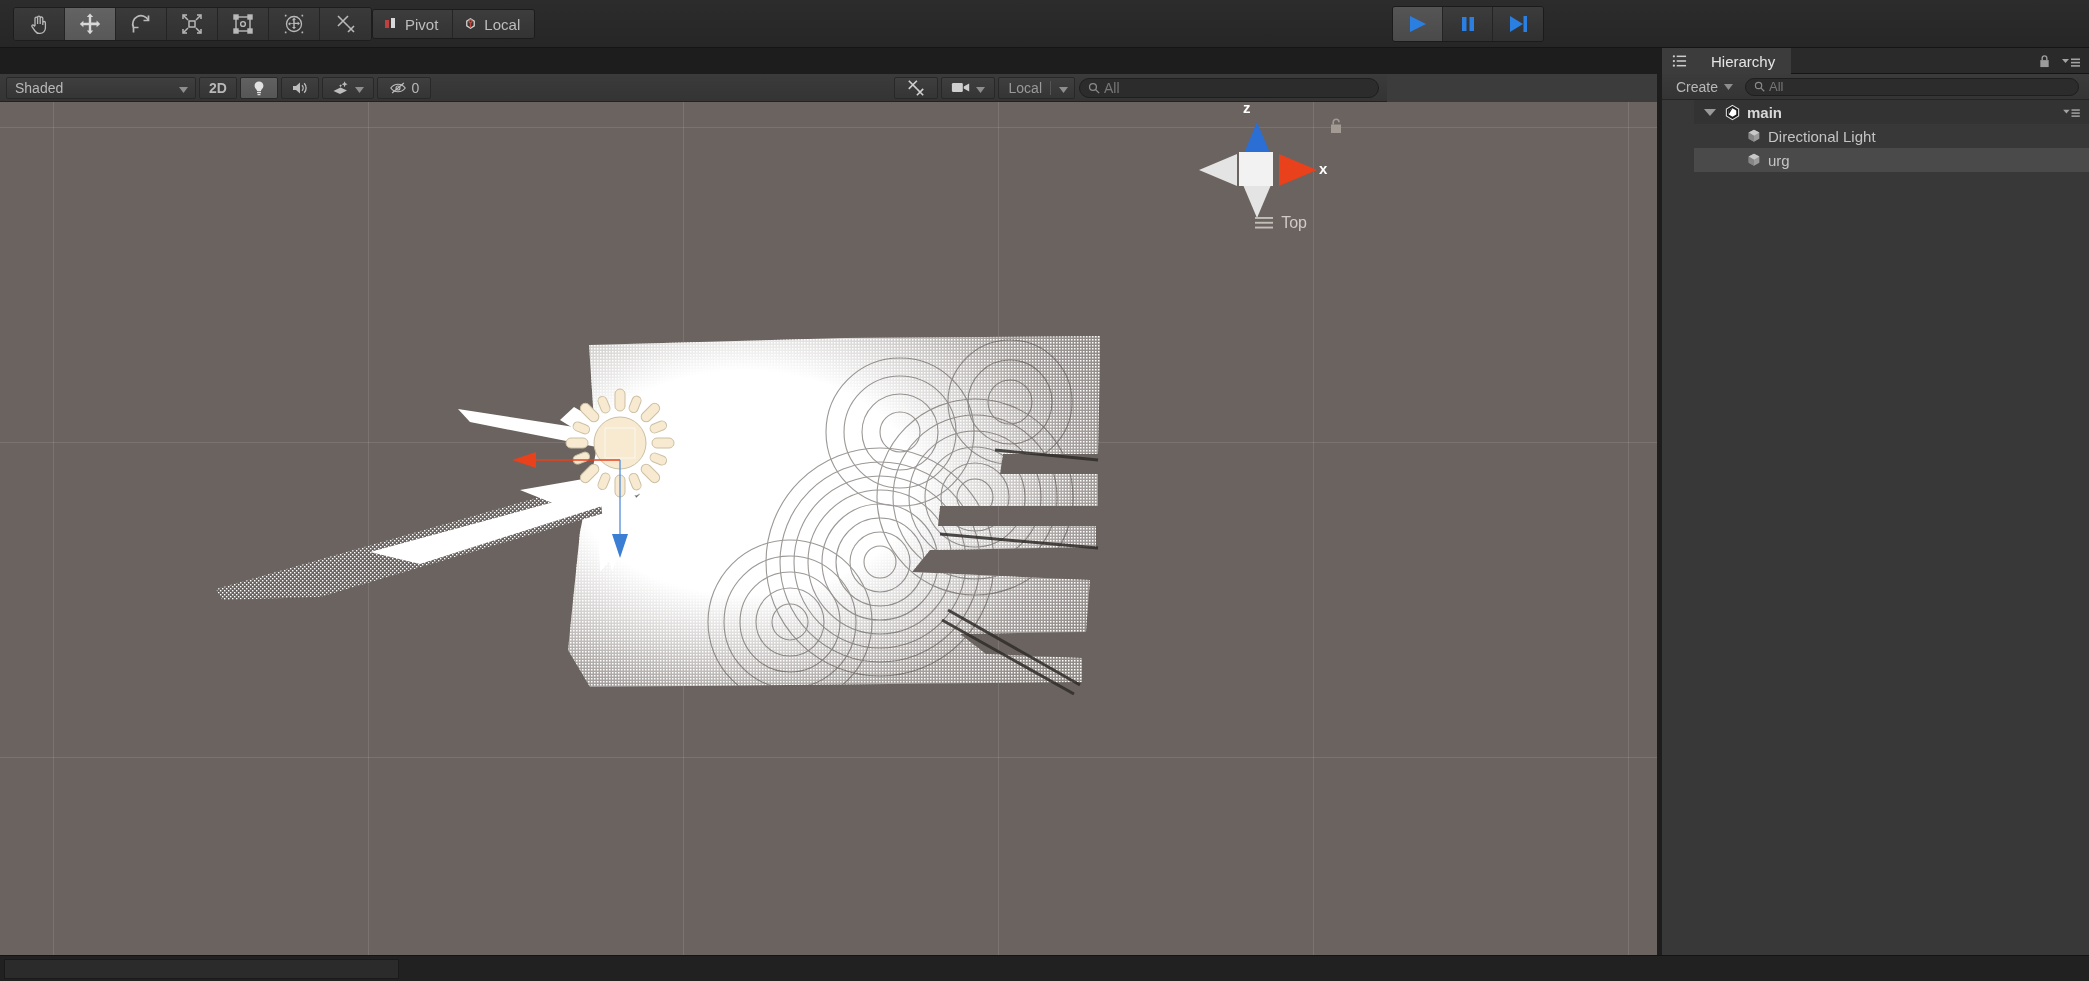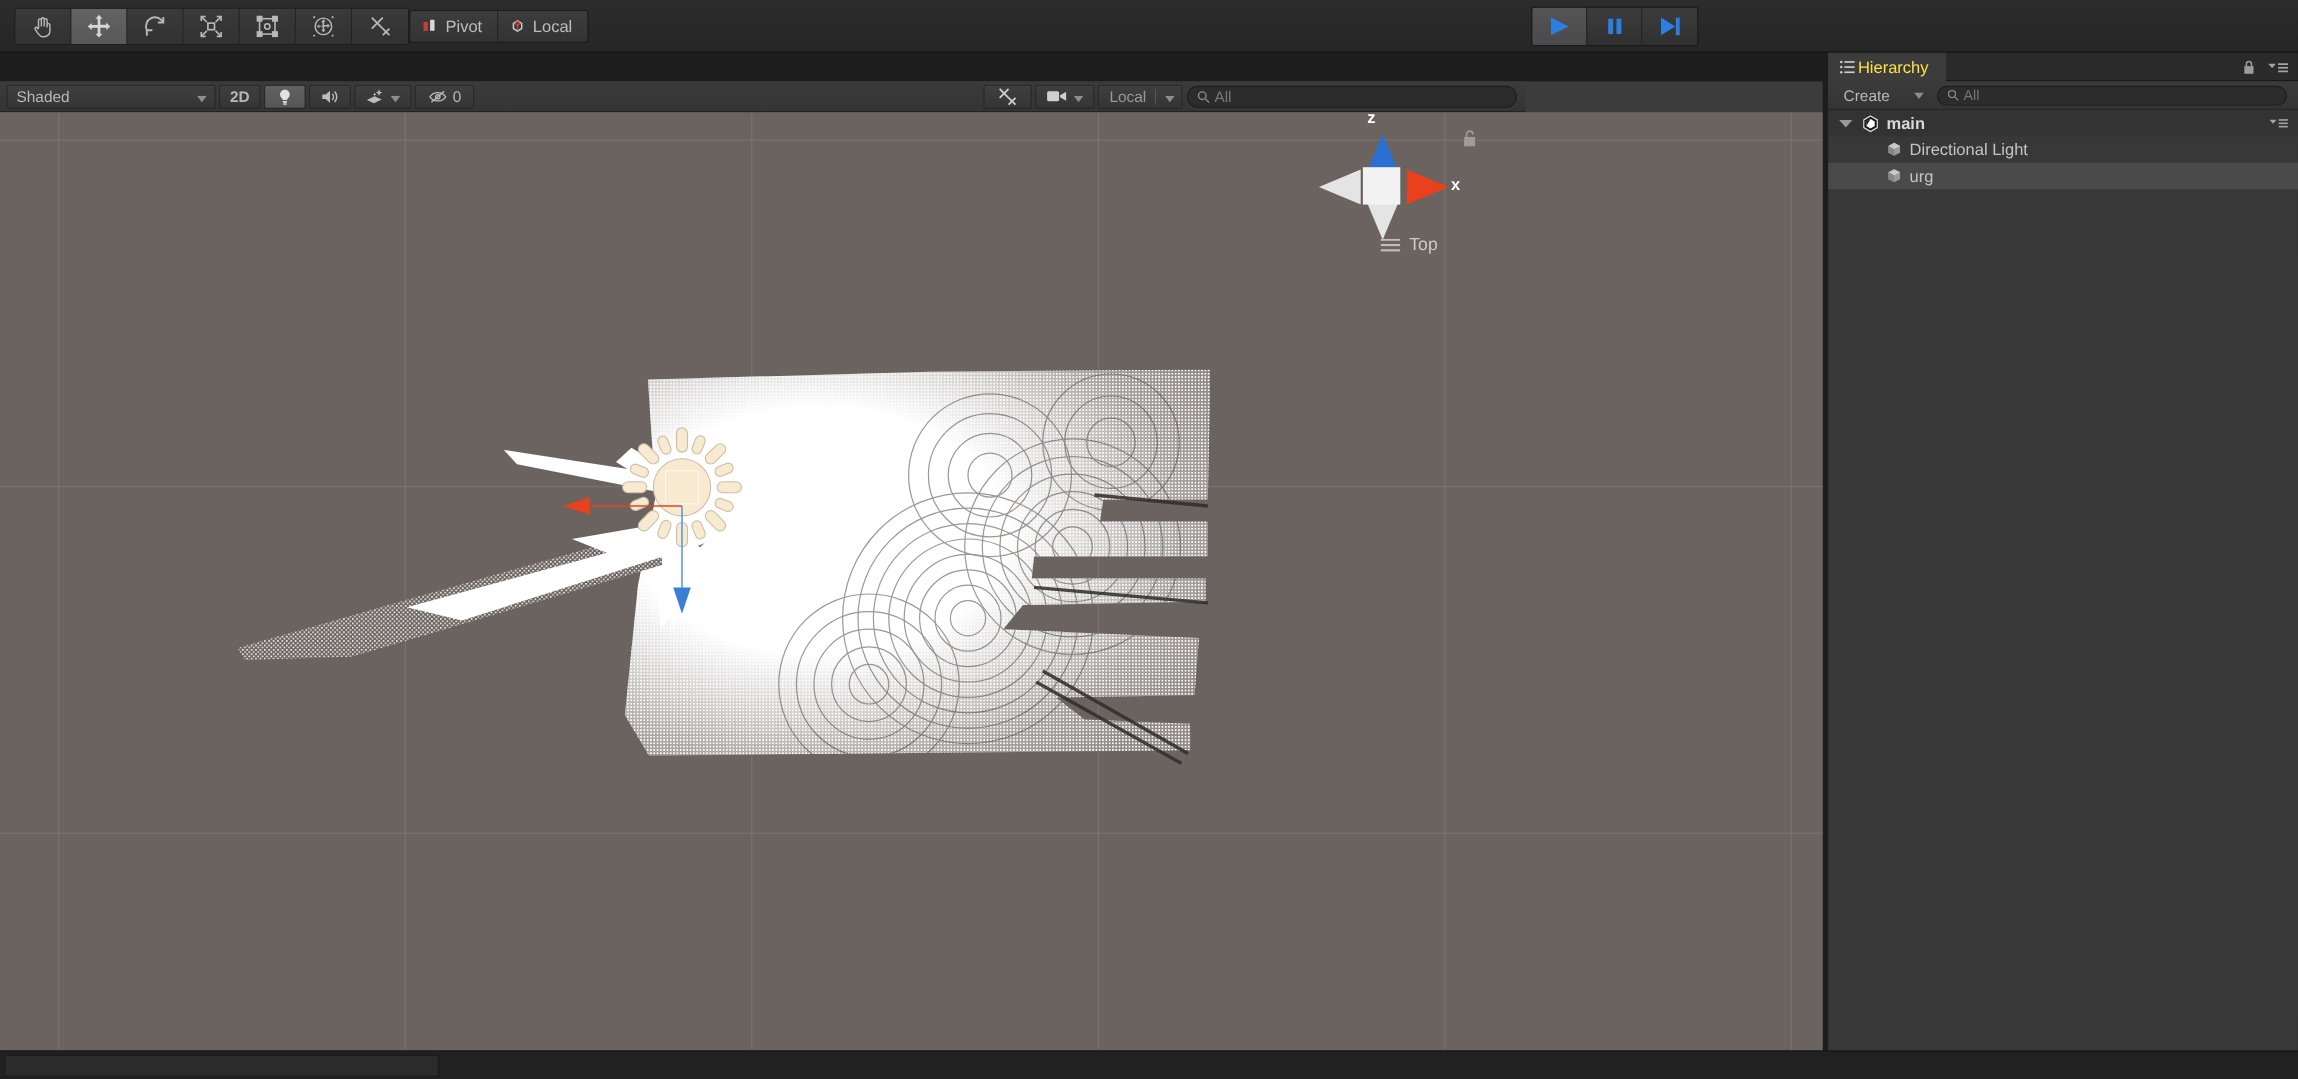--- a/index.html
+++ b/index.html
@@ -143,46 +143,46 @@
   .light-gizmo { position:absolute; left:564px; top:285px; width:112px; height:112px; }
   .move-handles { position:absolute; left:500px; top:280px; width:200px; height:210px; }
 
   
   .hier-tabbar {
     position:absolute; left:1662px; top:48px; width:427px; height:26px;
     background:#2a2a2a; border-bottom:1px solid #151515;
   }
   .hier-tab {
     position:absolute; left:0; top:0; height:26px; padding:0 16px 0 10px;
-    display:flex; align-items:center; gap:2px;
-    background:#3c3c3c; color:#fde047; font-size:15px; cursor:pointer;
+    display:flex; align-items:center; gap:24px;
+    background:#3c3c3c; color:#e5e5e5; font-size:15px; cursor:pointer;
   }
   .hier-lock { position:absolute; right:38px; top:6px; cursor:pointer; }
   .hier-menu { position:absolute; right:8px; top:7px; cursor:pointer; }
 
   .hier-panel {
     position:absolute; left:1662px; top:74px; width:427px; height:907px;
     background:#383838;
   }
   .hier-toolbar {
     position:absolute; left:0; top:0; width:427px; height:26px;
     background: linear-gradient(#3b3b3b,#343434);
     border-bottom:1px solid #242424;
     display:flex; align-items:center; padding:0 6px; gap:6px;
   }
   .create-btn {
-    height:20px; padding:0 6px 0 8px; display:flex; align-items:center; gap:22px;
+    height:20px; padding:0 6px 0 8px; display:flex; align-items:center; gap:6px;
     color:#b8b8b8; font-size:14px; cursor:pointer;
   }
   .hier-search {
     flex:1; height:18px; background:#2c2c2c; border:1px solid #1e1e1e;
     border-radius:9px; display:flex; align-items:center; padding:0 8px; gap:4px;
     color:#767676; font-size:13px; cursor:text; margin-right:4px;
   }
-  .hier-list { position:absolute; left:0; top:26px; width:427px; }
+  .hier-list { position:absolute; left:0; top:26px; width:427px;padding-left:32px; }
   .hier-row {
     height:24px; display:flex; align-items:center; gap:6px;
     color:#c4c4c4; font-size:15px; cursor:pointer; position:relative;
   }
   .hier-row.root { background:#333333; font-weight:bold; color:#d8d8d8; padding-left:10px;}
   .hier-row.selected { background:#4a4a4a; }
   .hier-row .indent { display:inline-block; width:46px; }
   .hier-row .row-menu { position:absolute; right:8px; top:5px; }
   .tri {
     width:0;height:0;border-left:6px solid transparent;border-right:6px solid transparent;

